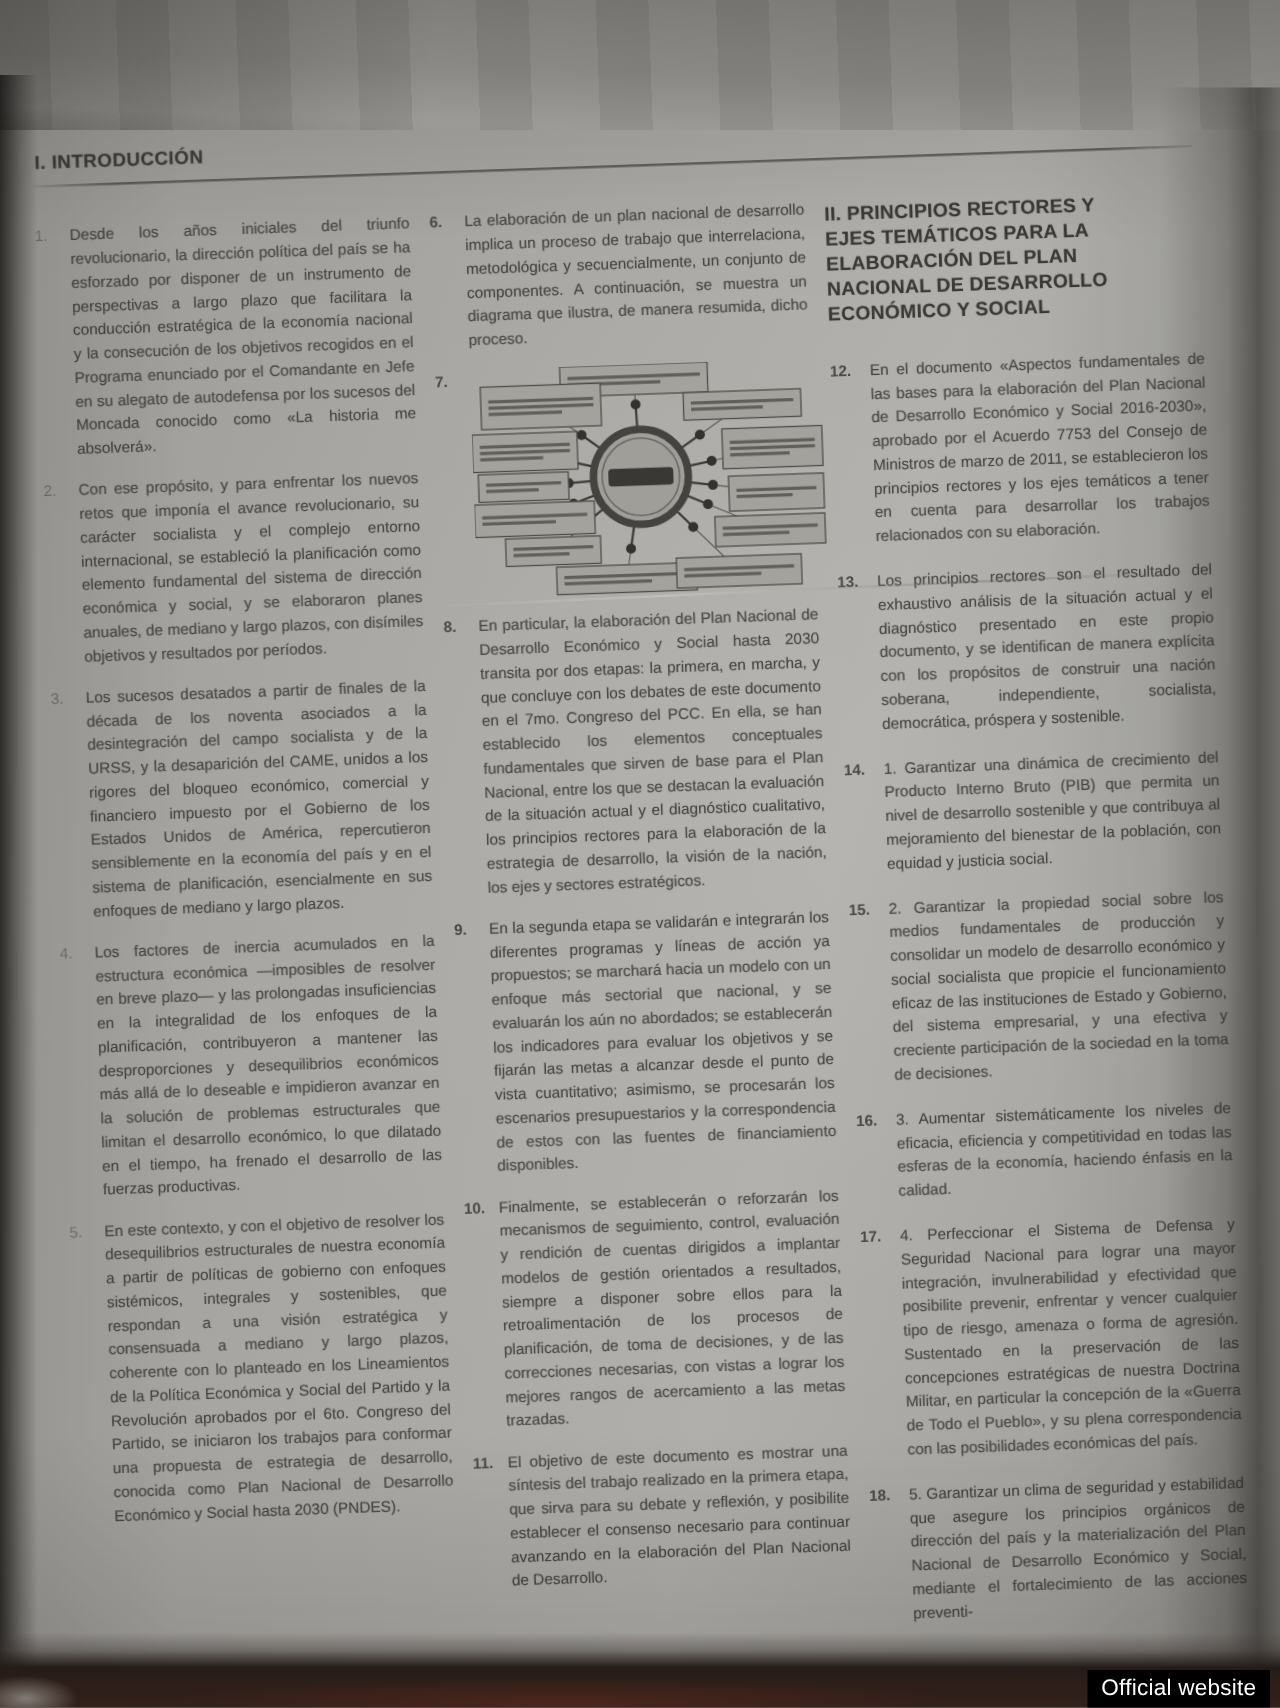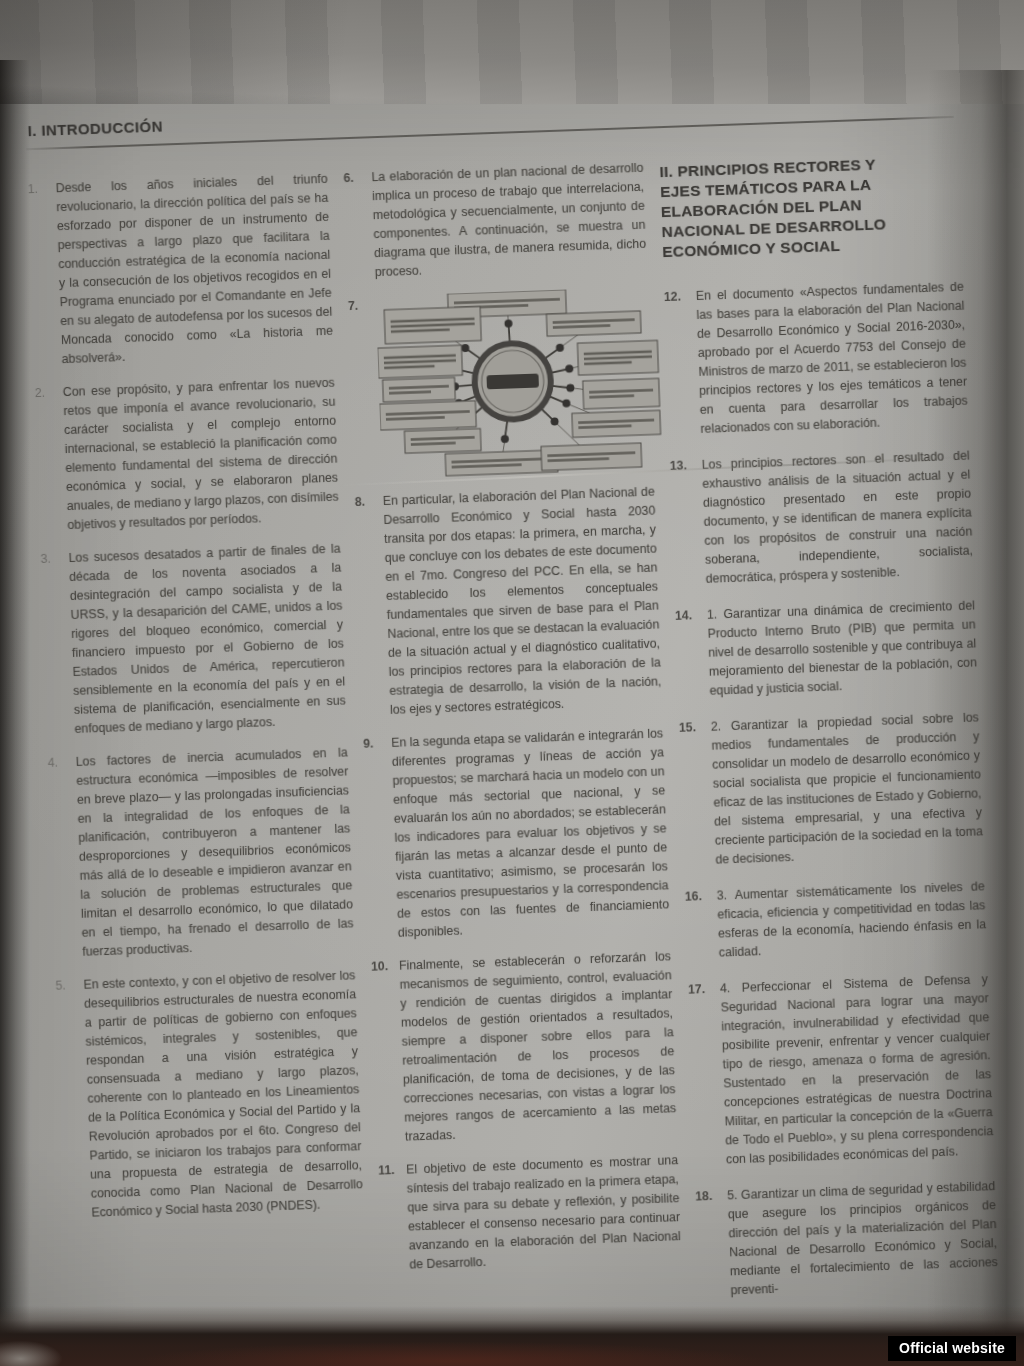--- a/index.html
+++ b/index.html
@@ -87,21 +87,21 @@
     font-size:15.5px;line-height:20px;font-weight:bold;letter-spacing:.2px;
     color:#3b3936;width:258px;margin:4px 0 26px 0;
     text-shadow:0 0 1px rgba(59,57,54,.38);
   }
   .col-3 .para{margin-bottom:17px;}
   .col-3 .pnum{flex:0 0 26px;}
   .diagram-wrap{margin:2px 0 12px 0;}
   .diagram-box{flex:1;}
   .badge{
     position:absolute;right:8px;top:1336px;z-index:9;
-    background:#000;color:#fff;font-weight:bold;font-size:14px;
+    background:#000;color:#fff;font-weight:normal;font-size:18px;
     padding:4px 11px 5px 11px;letter-spacing:.2px;
   }
 </style>
 </head>
 <body>
 
 <div class="bg-paper"></div>
 <div class="crease"></div>
 
 <div class="pageno">17</div>

